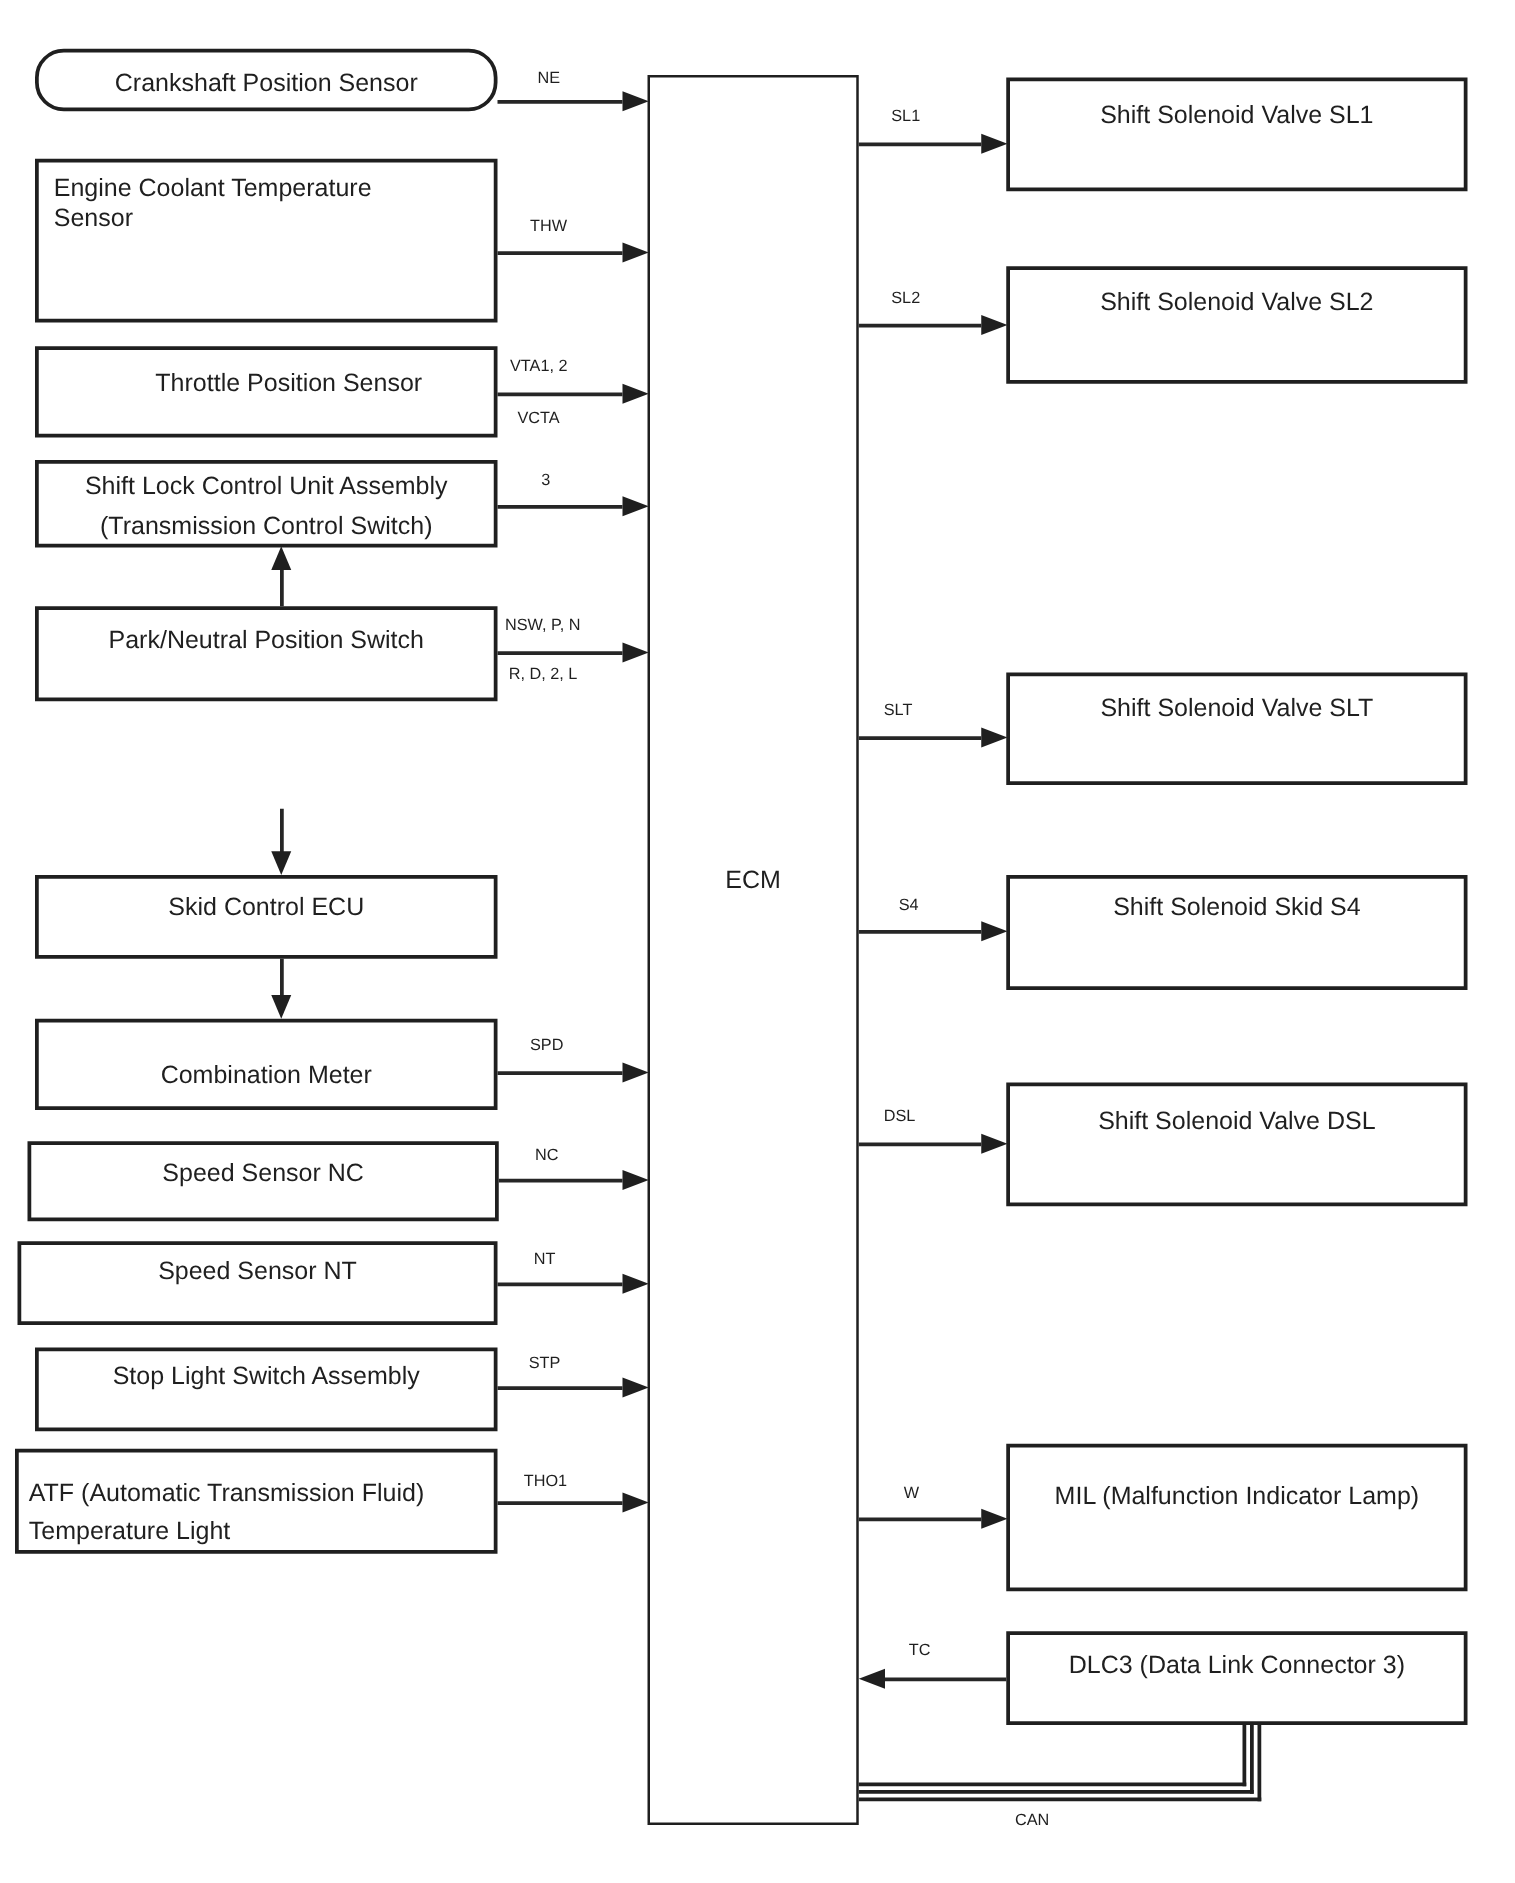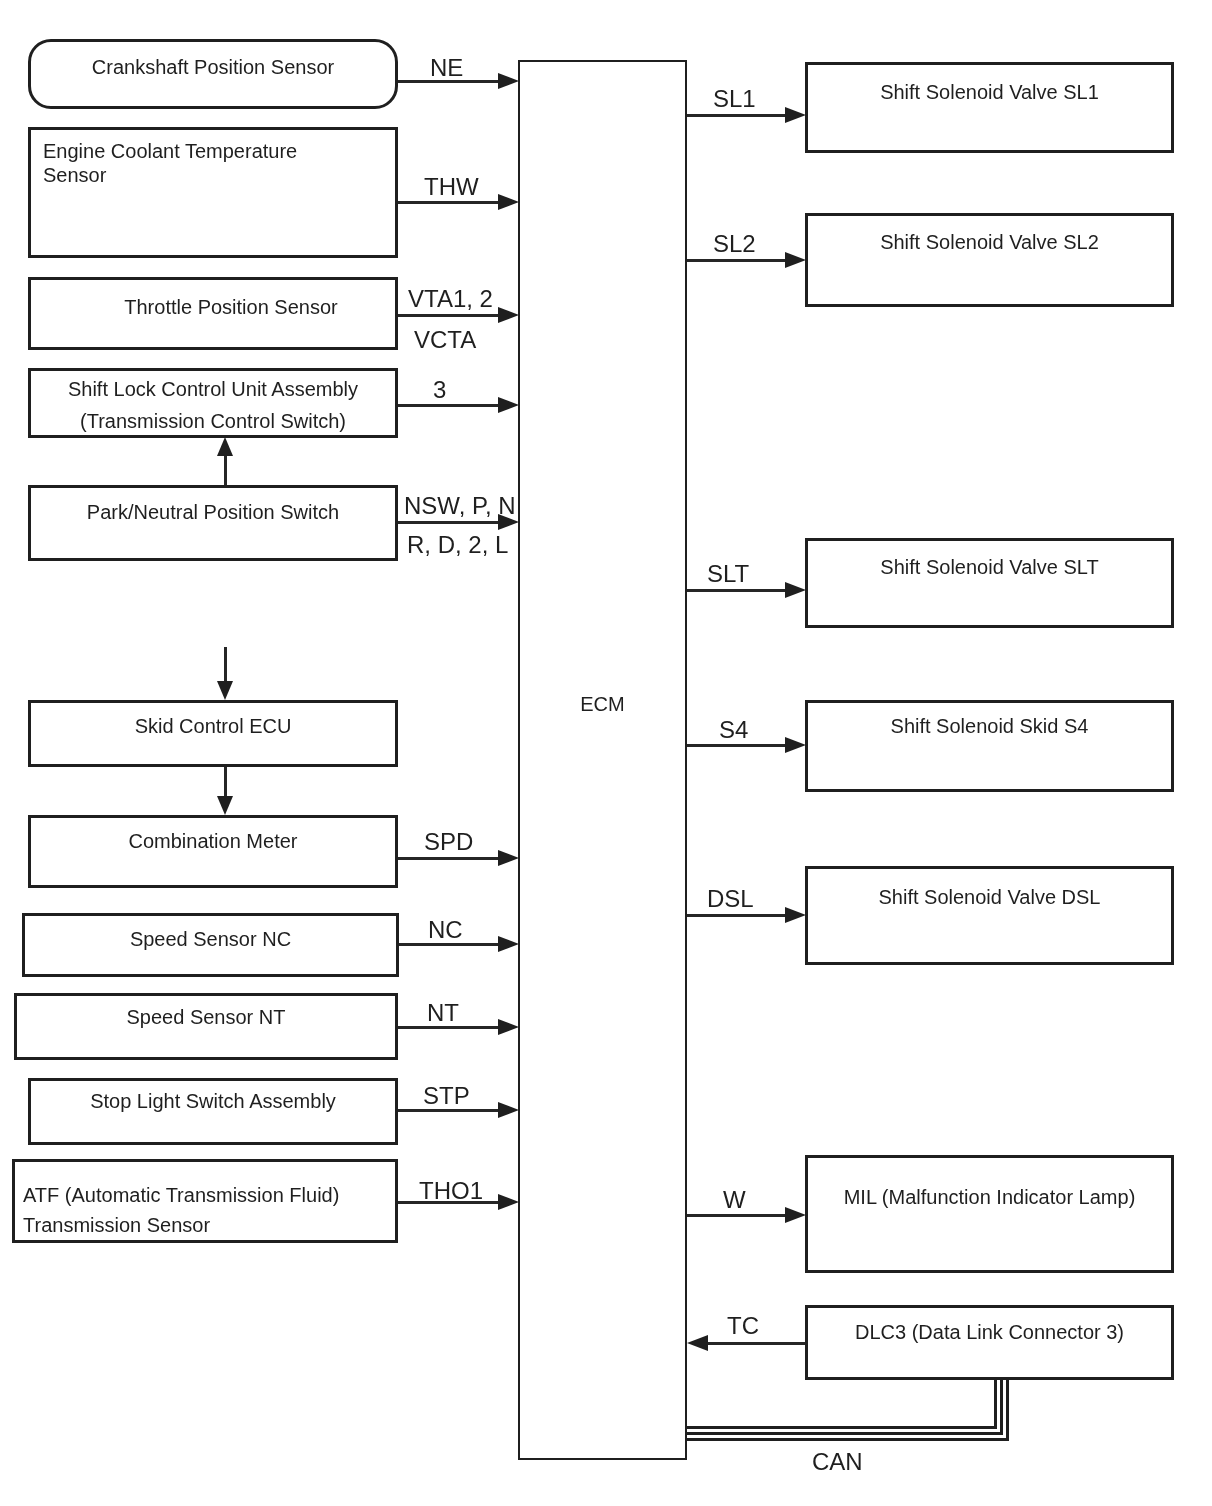--- a/index.html
+++ b/index.html
@@ -13,35 +13,35 @@
   .hline{position:absolute;height:3px;background:#262626;}
   .vline{position:absolute;width:3px;background:#262626;}
   .ah-right{position:absolute;width:0;height:0;border-top:8px solid transparent;
             border-bottom:8px solid transparent;border-left:21px solid #1f1f1f;}
   .ah-left{position:absolute;width:0;height:0;border-top:8px solid transparent;
            border-bottom:8px solid transparent;border-right:21px solid #1f1f1f;}
   .ah-up{position:absolute;width:0;height:0;border-left:8px solid transparent;
          border-right:8px solid transparent;border-bottom:19px solid #1f1f1f;}
   .ah-down{position:absolute;width:0;height:0;border-left:8px solid transparent;
            border-right:8px solid transparent;border-top:19px solid #1f1f1f;}
-  .sig{position:absolute;font-size:24px;white-space:nowrap;}
+  .sig{position:absolute;font-size:13px;white-space:nowrap;}
   .canL{position:absolute;box-sizing:border-box;border-right:3px solid #1f1f1f;
         border-bottom:3px solid #1f1f1f;}
   
-  .b1{left:28px;top:39px;width:370px;height:70px;padding-top:13px;border-radius:23px;}
+  .b1{left:28px;top:39px;width:370px;height:50px;padding-top:13px;border-radius:23px;}
   .b2{left:28px;top:127px;width:370px;height:131px;justify-content:flex-start;text-align:left;
       padding:9px 0 0 12px;}
   .b2 span{display:block;width:295px;}
   .b3{left:28px;top:277px;width:370px;height:73px;padding-top:15px;padding-left:36px;}
   .b4{left:28px;top:368px;width:370px;height:70px;flex-direction:column;align-items:center;
       padding-top:3px;line-height:32px;}
   .b5{left:28px;top:485px;width:370px;height:76px;padding-top:12px;}
   .b6{left:28px;top:581px;width:370px;height:66px;padding-top:12px;}
   .b7{left:28px;top:700px;width:370px;height:67px;padding-top:11px;}
-  .b8{left:28px;top:815px;width:370px;height:73px;padding-top:11px;}
+  .b8{left:28px;top:815px;width:370px;height:73px;padding-top:30px;}
   .b9{left:22px;top:913px;width:377px;height:64px;padding-top:11px;}
   .b10{left:14px;top:993px;width:384px;height:67px;padding-top:9px;}
   .b11{left:28px;top:1078px;width:370px;height:67px;padding-top:8px;}
   .b12{left:12px;top:1159px;width:386px;height:84px;flex-direction:column;align-items:flex-start;
        padding:17px 0 0 8px;line-height:30px;text-align:left;}
   
   .r1{left:805px;top:62px;width:369px;height:91px;padding-top:15px;}
   .r2{left:805px;top:213px;width:369px;height:94px;padding-top:14px;}
   .r3{left:805px;top:538px;width:369px;height:90px;padding-top:14px;}
   .r4{left:805px;top:700px;width:369px;height:92px;padding-top:11px;}
@@ -83,21 +83,21 @@
     <span>Speed Sensor NC</span>
   </div>
   <div class="box b10">
     <span>Speed Sensor NT</span>
   </div>
   <div class="box b11">
     <span>Stop Light Switch Assembly</span>
   </div>
   <div class="box b12">
     <span>ATF (Automatic Transmission Fluid)</span>
-    <span>Transmission Sensor</span>
+    <span>Temperature Light</span>
   </div>
 
   <div class="box r1">
     <span>Shift Solenoid Valve SL1</span>
   </div>
   <div class="box r2">
     <span>Shift Solenoid Valve SL2</span>
   </div>
   <div class="box r3">
     <span>Shift Solenoid Valve SLT</span>

